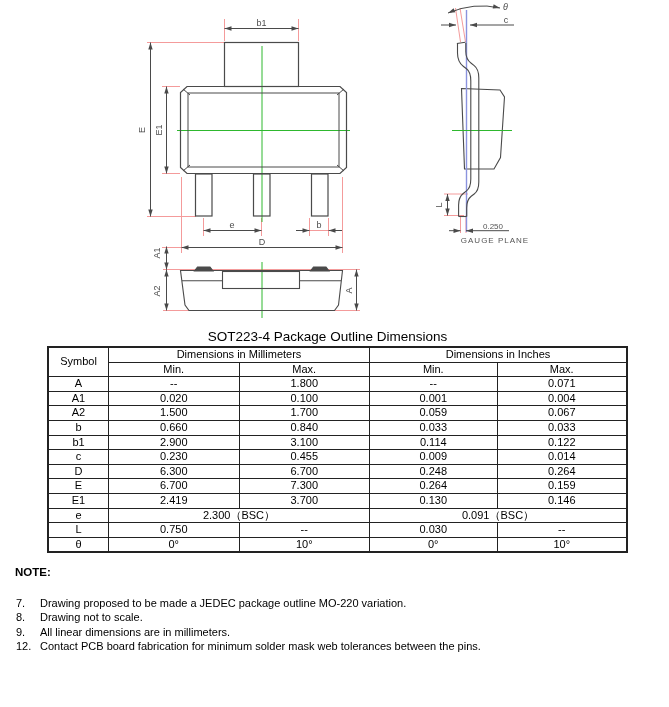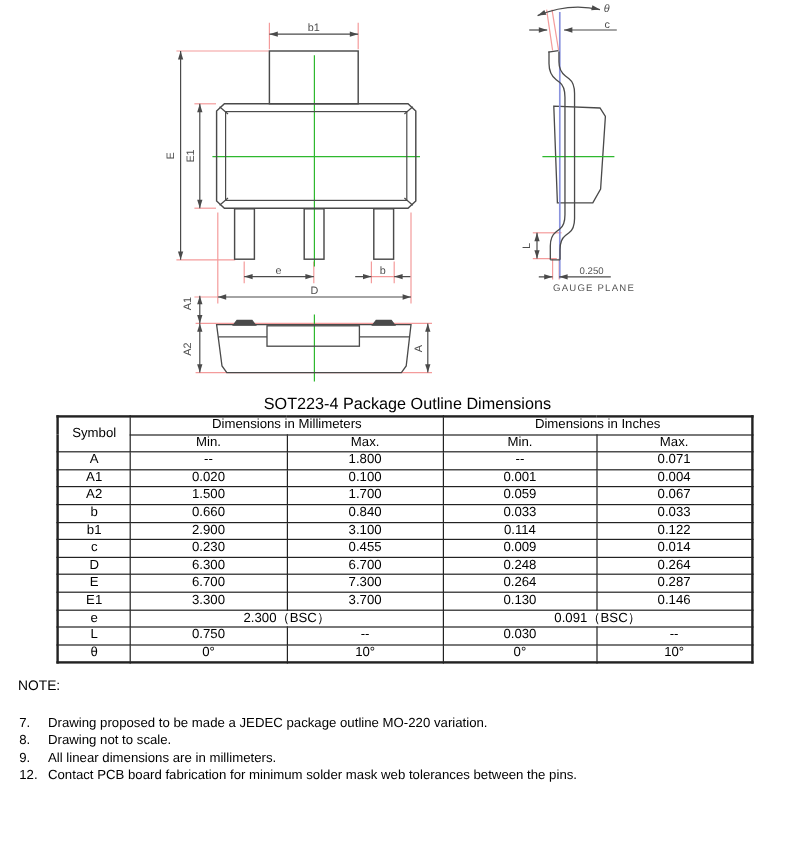--- a/index.html
+++ b/index.html
@@ -3,31 +3,31 @@
 <meta charset="utf-8">
 <style>
   html,body{margin:0;padding:0;background:#fff;}
   #page{position:relative;width:669px;height:707px;background:#fff;overflow:hidden;
         font-family:"Liberation Sans", sans-serif;color:#111;}
   
   #drawing{position:absolute;left:0;top:0;width:669px;height:356px;}
   .dimtxt{fill:#4d4d4d;font-family:"Liberation Sans",sans-serif;font-size:9px;}
   .dimtxt-sm{fill:#555;font-family:"Liberation Sans",sans-serif;font-size:8px;}
   
-  #fig-title{position:absolute;left:50px;top:329px;width:579px;text-align:center;
+  #fig-title{position:absolute;left:38px;top:329px;width:579px;text-align:center;
              font-size:13.5px;color:#000;}
   
   #dim-table{position:absolute;left:47px;top:346px;border-collapse:collapse;
              width:579px;table-layout:fixed;font-size:11px;color:#000;}
   #dim-table th,#dim-table td{border:1px solid #222;text-align:center;padding:0;
              height:13.6px;line-height:13.6px;font-weight:normal;overflow:hidden;white-space:nowrap;}
   #dim-table{border:2px solid #222;}
   
   #notes{position:absolute;left:0;top:566px;width:669px;font-size:11px;color:#000;}
-  #note-head{position:absolute;left:15px;top:0;font-weight:normal;font-size:11.5px;}
+  #note-head{position:absolute;left:15px;top:0;font-weight:bold;font-size:11.5px;}
   #note-list{position:absolute;left:16px;top:30px;}
   .note-row{display:flex;line-height:14.4px;}
   .note-num{width:24px;flex:0 0 24px;}
   .note-text{flex:1;}
 </style>
 </head>
 <body>
 
 <div id="page">
 
@@ -232,25 +232,25 @@
           <td>6.300</td>
           <td>6.700</td>
           <td>0.248</td>
           <td>0.264</td>
       </tr>
       <tr>
         <td>E</td>
           <td>6.700</td>
           <td>7.300</td>
           <td>0.264</td>
-          <td>0.287</td>
+          <td>0.159</td>
       </tr>
       <tr>
         <td>E1</td>
-          <td>3.300</td>
+          <td>2.419</td>
           <td>3.700</td>
           <td>0.130</td>
           <td>0.146</td>
       </tr>
       <tr>
         <td>e</td>
         <td colspan="2">2.300（BSC）</td>
         <td colspan="2">0.091（BSC）</td>
       </tr>
       <tr>

